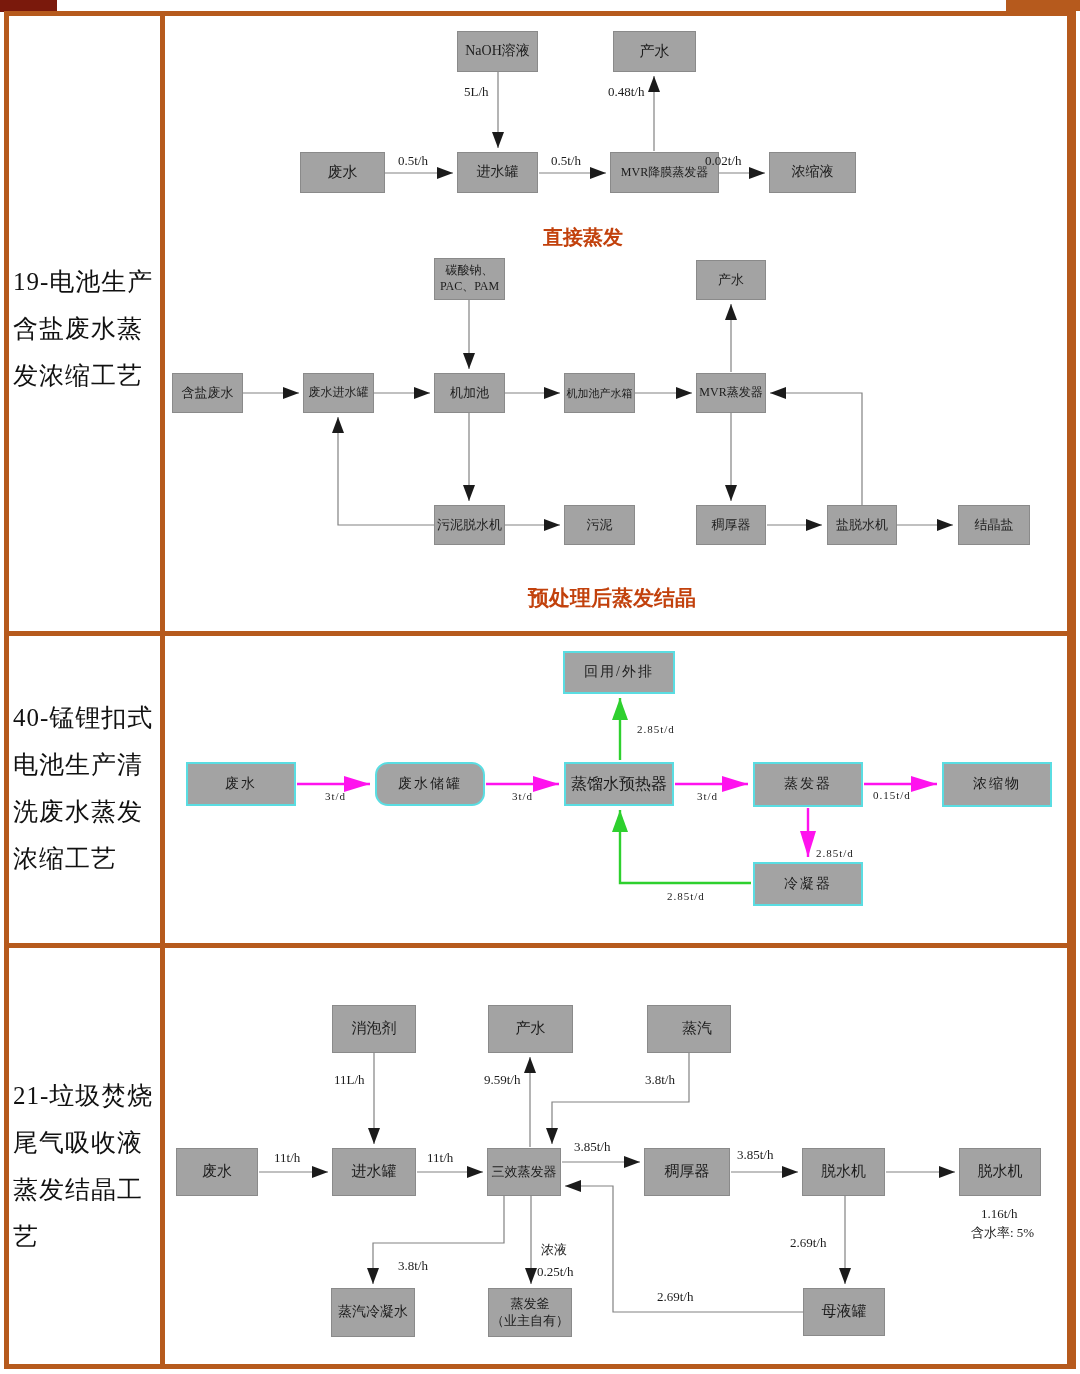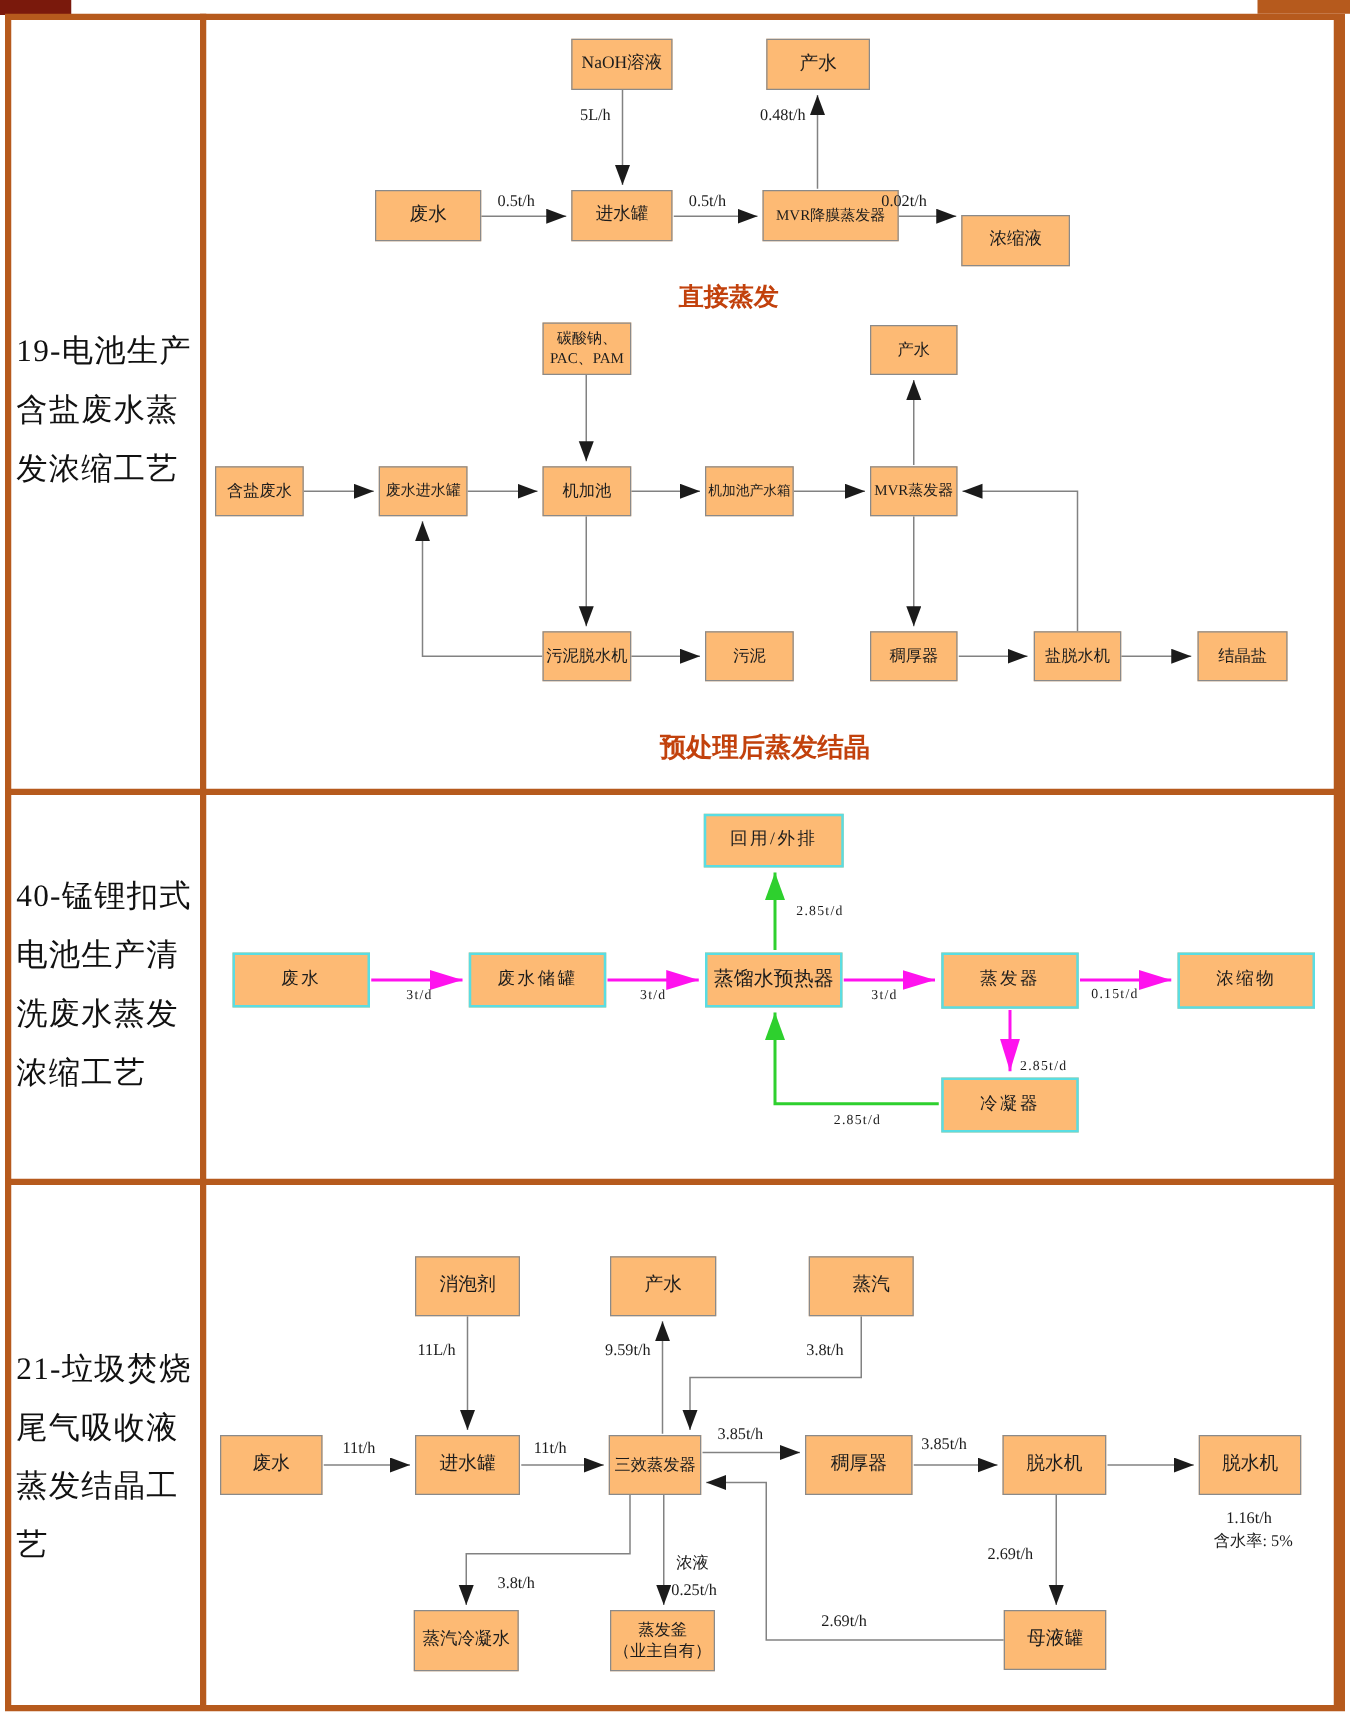--- a/index.html
+++ b/index.html
@@ -17,21 +17,21 @@
   .abs{position:absolute;}
   .frame{left:4px;top:11px;width:1072px;height:1358px;border:5px solid var(--orange);
          border-right-width:9px;box-sizing:border-box;}
   .vdiv{left:160px;top:11px;width:5px;height:1353px;background:var(--orange);}
   .hdiv{left:4px;width:1072px;height:5px;background:var(--orange);}
   .top-dark{left:0;top:0;width:57px;height:12px;background:var(--dark);}
   .top-right{left:1006px;top:0;width:74px;height:11px;background:var(--orange);}
   .rowlabel{left:13px;width:145px;font-size:25px;line-height:47px;letter-spacing:1px;
             color:#111;}
   .rowlabel .ln{white-space:nowrap;}
-  .bx{position:absolute;background:#fdba74;border:1px solid #8a8a8a;box-sizing:border-box;
+  .bx{position:absolute;background:#a3a3a3;border:1px solid #8a8a8a;box-sizing:border-box;
       display:flex;align-items:center;justify-content:center;text-align:center;
       font-size:14px;line-height:1.3;color:var(--ink);}
   .bx span{white-space:pre-line;}
   .cy{border:2px solid var(--cyan);font-size:14px;letter-spacing:2px;}
   .fl{position:absolute;font-size:13px;white-space:nowrap;color:var(--ink);}
   .fl2{font-size:11px;letter-spacing:1px;margin-top:28px;}
   .cap{position:absolute;font-family:"Liberation Sans", sans-serif;font-weight:bold;color:#c2410c;white-space:nowrap;}
   svg.wires{position:absolute;left:0;top:0;pointer-events:none;}
   .fs11{font-size:11px;}.fs12{font-size:12px;}.fs13{font-size:13px;}.fs15{font-size:15px;}.fs16{font-size:16px;}
 </style>
@@ -139,21 +139,21 @@
     </div>
   <div class="bx fs15" style="left:300px;top:152px;width:85px;height:41px;">
       <span>废水</span>
     </div>
   <div class="bx" style="left:457px;top:152px;width:81px;height:41px;">
       <span>进水罐</span>
     </div>
   <div class="bx fs12" style="left:610px;top:152px;width:109px;height:41px;">
       <span>MVR降膜蒸发器</span>
     </div>
-  <div class="bx" style="left:769px;top:152px;width:87px;height:41px;margin-top:20px;">
+  <div class="bx" style="left:769px;top:152px;width:87px;height:41px;">
       <span>浓缩液</span>
     </div>
 
   <div class="fl" style="left:464px;top:84px;">5L/h</div>
   <div class="fl" style="left:398px;top:153px;">0.5t/h</div>
   <div class="fl" style="left:551px;top:153px;">0.5t/h</div>
   <div class="fl" style="left:608px;top:84px;">0.48t/h</div>
   <div class="fl" style="left:705px;top:153px;">0.02t/h</div>
 
   <div class="cap" style="left:543px;top:224px;font-size:20px;">直接蒸发</div>
@@ -197,21 +197,21 @@
     </div>
 
   <div class="cap" style="left:528px;top:584px;font-size:21px;">预处理后蒸发结晶</div>
 
   <div class="bx cy" style="left:563px;top:651px;width:112px;height:43px;">
       <span>回用/外排</span>
     </div>
   <div class="bx cy" style="left:186px;top:762px;width:110px;height:44px;">
       <span>废水</span>
     </div>
-  <div class="bx cy" style="left:375px;top:762px;width:110px;height:44px;">
+  <div class="bx cy" style="left:375px;top:762px;width:110px;height:44px;border-radius:13px;">
       <span>废水储罐</span>
     </div>
   <div class="bx cy fs16" style="left:564px;top:762px;width:110px;height:44px;letter-spacing:0;">
       <span>蒸馏水预热器</span>
     </div>
   <div class="bx cy" style="left:753px;top:762px;width:110px;height:45px;">
       <span>蒸发器</span>
     </div>
   <div class="bx cy" style="left:942px;top:762px;width:110px;height:45px;">
       <span>浓缩物</span>

